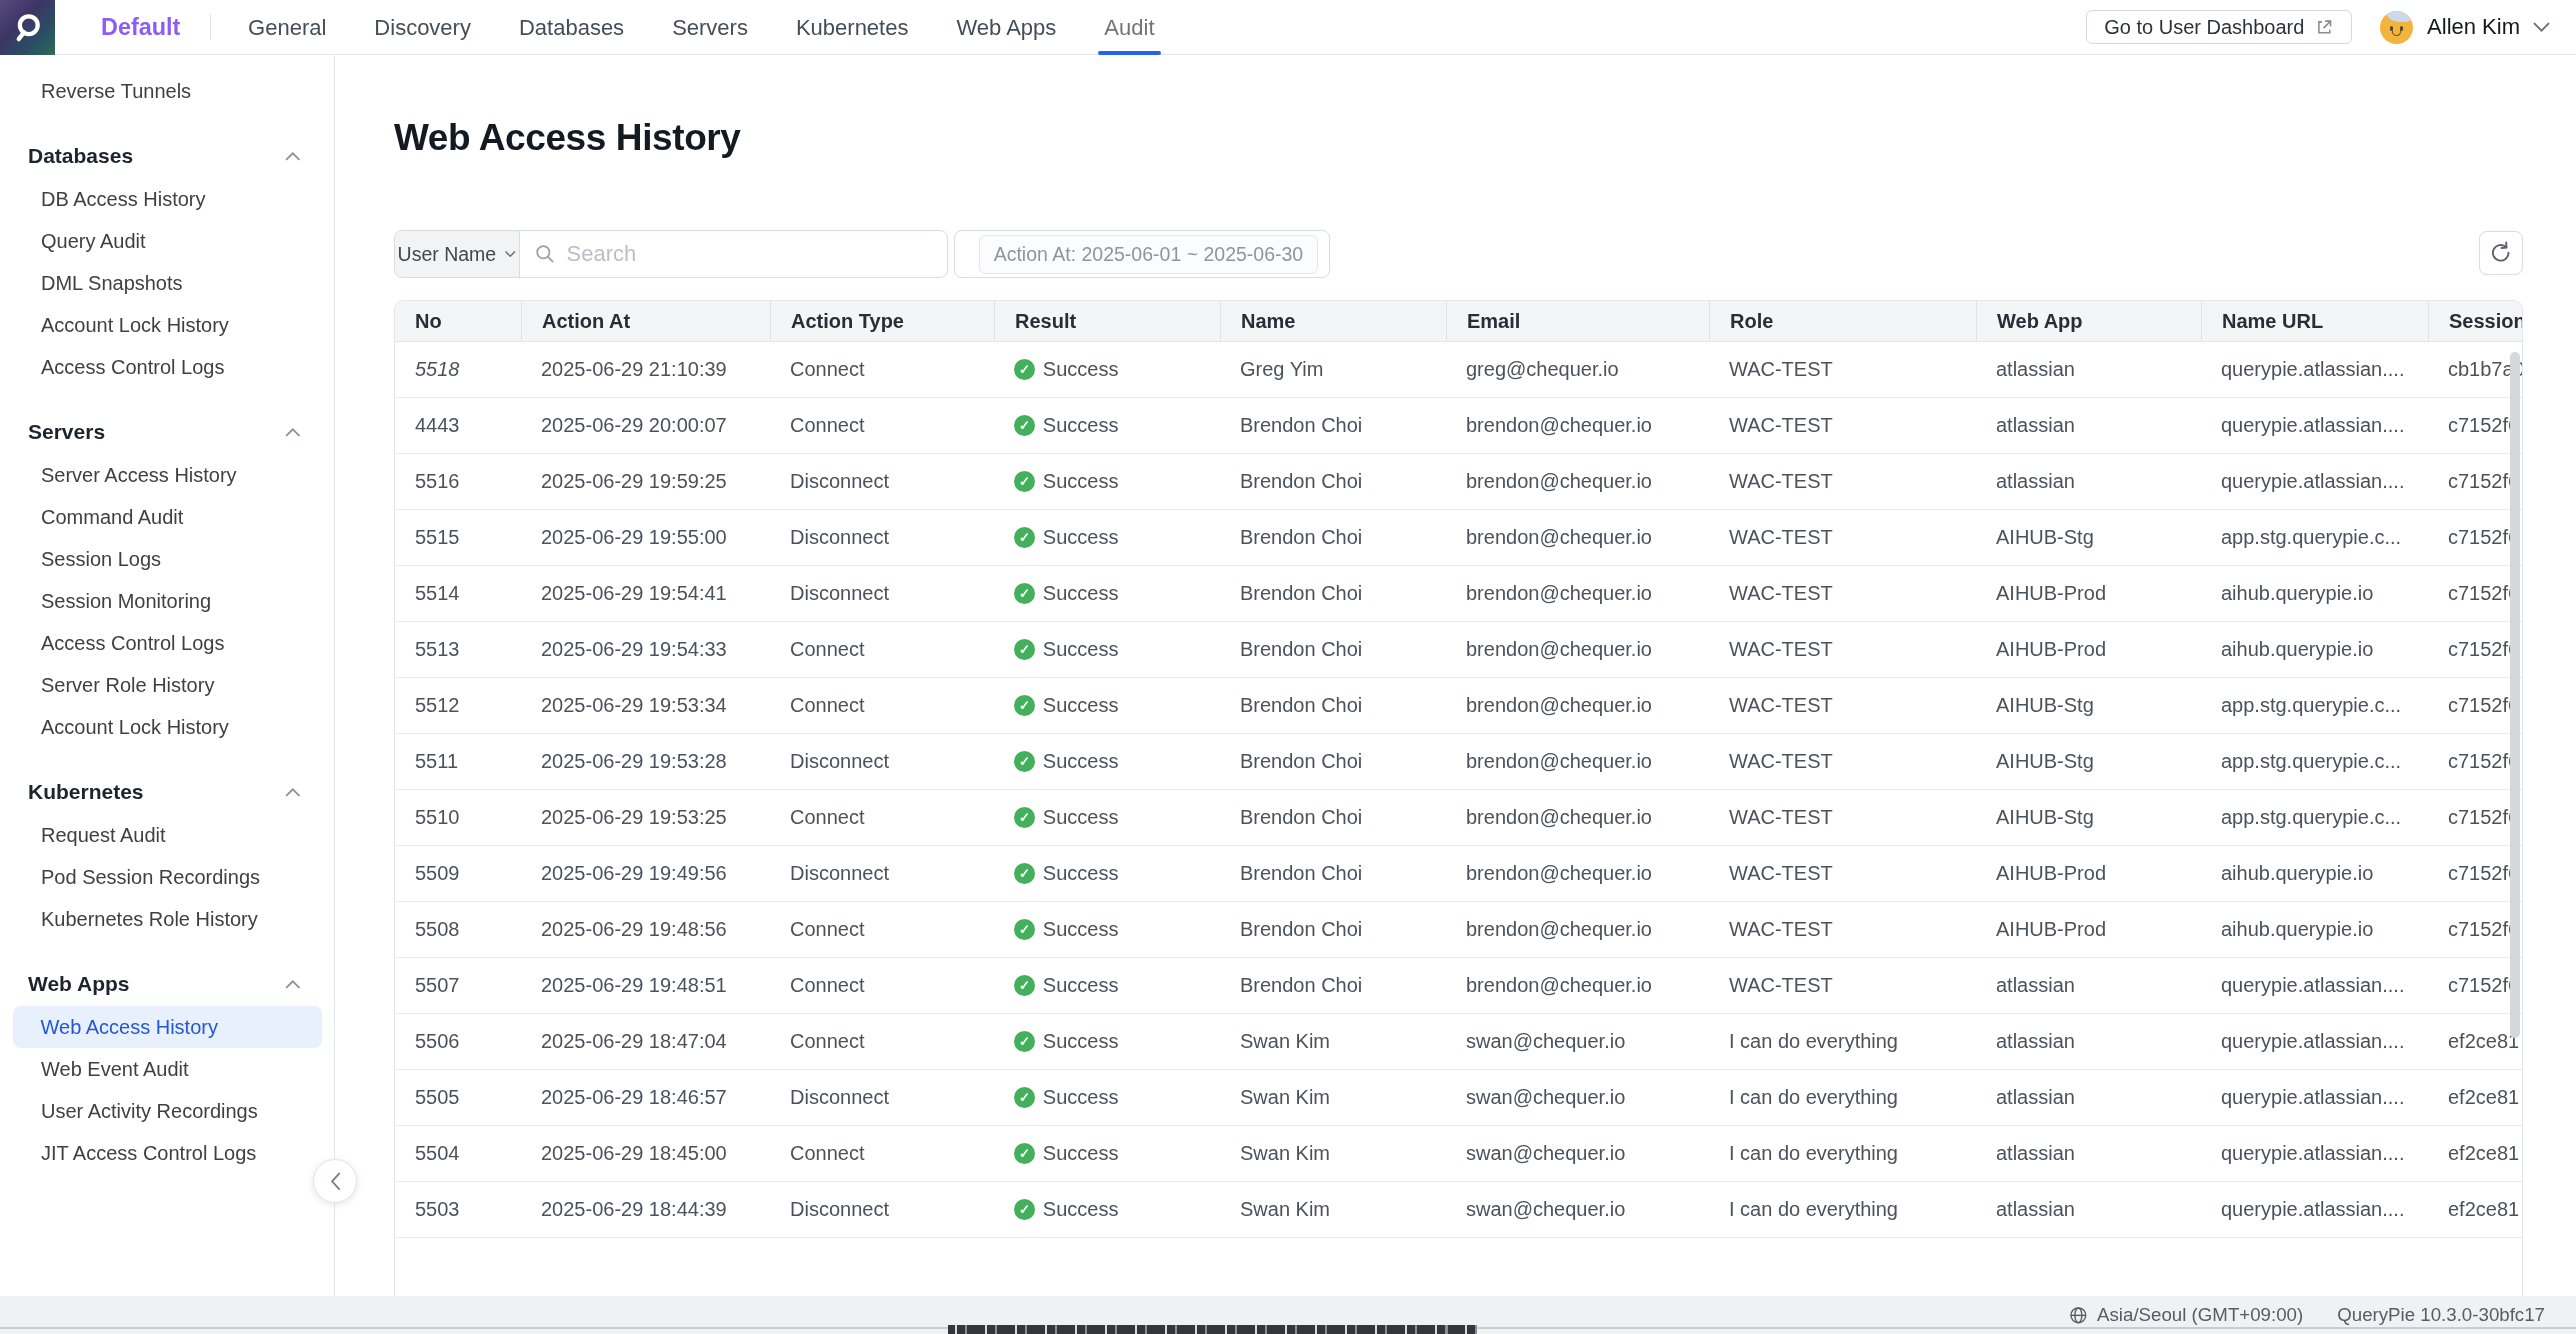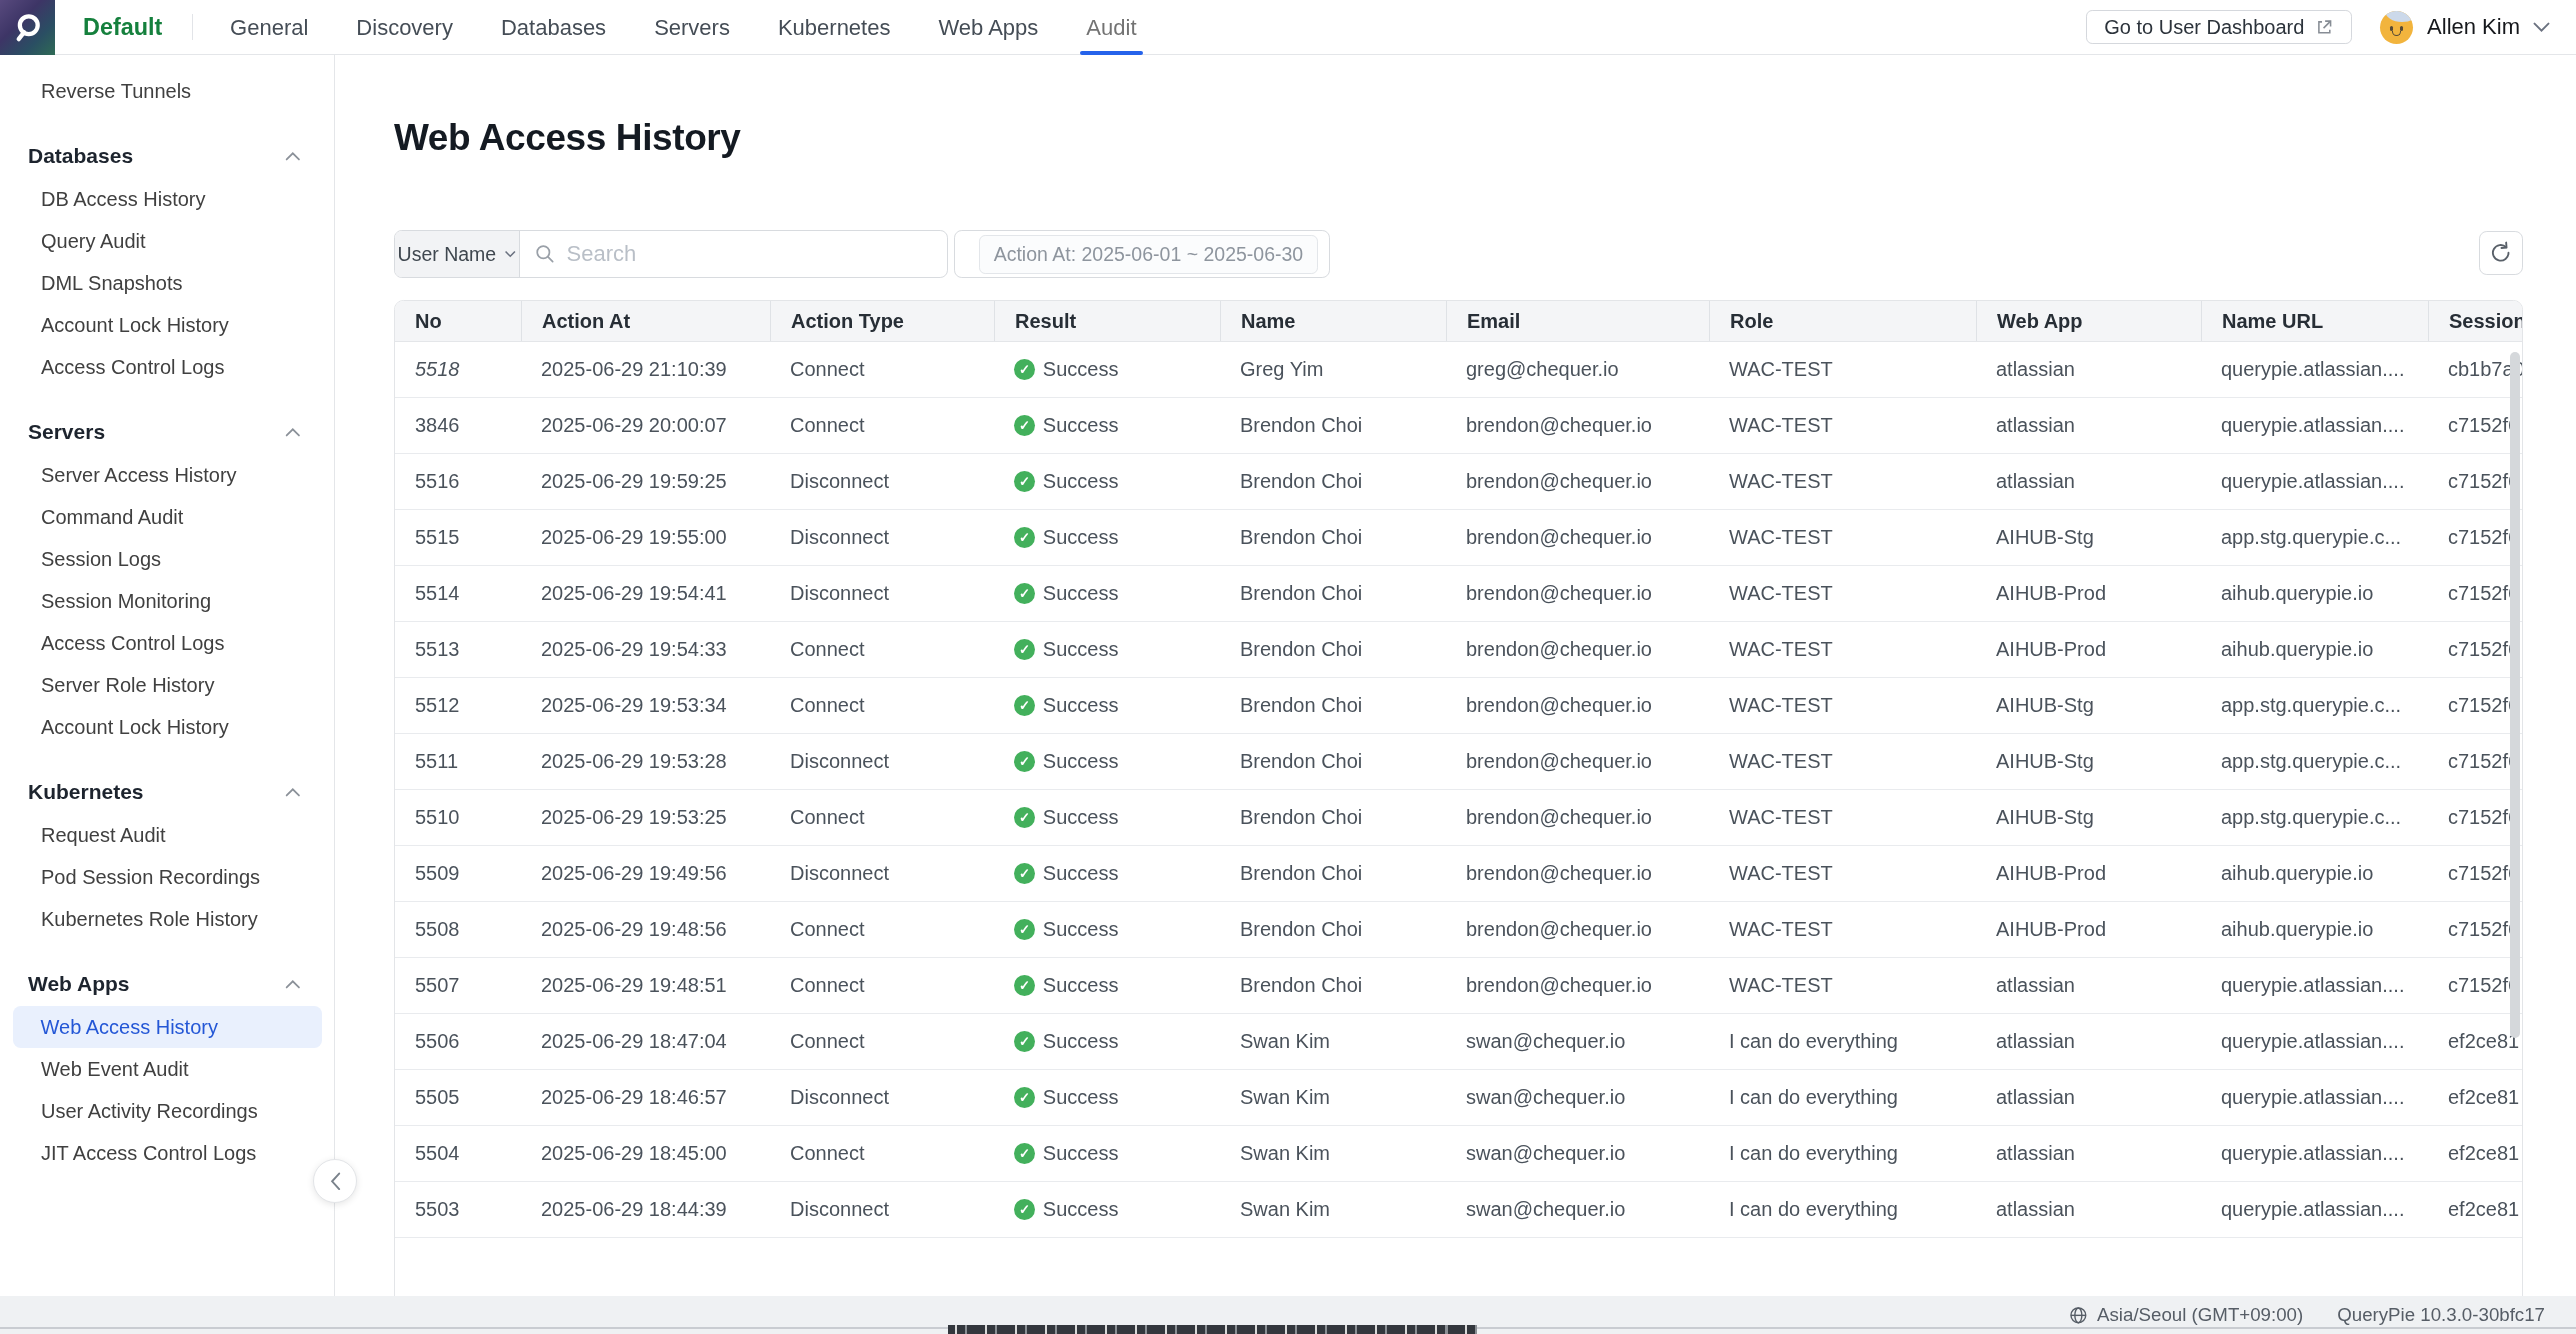--- a/index.html
+++ b/index.html
@@ -5,21 +5,21 @@
   * { margin:0; padding:0; box-sizing:border-box; }
   html,body { width:2576px; height:1335px; overflow:hidden; background:#fff;
     font-family:"Liberation Sans", sans-serif; }
 
   
   .topbar { position:absolute; top:0; left:0; width:2576px; height:55px; background:#fff;
     border-bottom:0.8px solid #e4e6e9; display:flex; align-items:center; z-index:50; }
   .logo { width:55px; height:55px; flex:none;
     background:linear-gradient(135deg,#584a7e 0%,#3d3566 38%,#2a4e63 70%,#2f6b55 100%);
     display:flex; align-items:center; justify-content:center; }
-  .workspace { font-weight:700; font-size:23.4px; color:#15803d; margin-left:28px; }
+  .workspace { font-weight:700; font-size:23.4px; color:#8b5cf6; margin-left:46px; }
   .topdivider { width:0.8px; height:26.5px; background:#e2e4e8; margin-left:30px; }
   .nav { display:flex; gap:48px; margin-left:37px; height:55px; }
   .nav-item { font-size:22px; color:#454d56; line-height:55px; position:relative; cursor:pointer; white-space:nowrap; }
   .nav-item.active { color:#737373; }
   .nav-item.active::after { content:""; position:absolute; left:-6.2px; right:-6.2px; bottom:0;
     height:3.9px; background:#2563eb; border-radius:2.3px; }
   .top-right { margin-left:auto; display:flex; align-items:center; padding-right:26.5px; }
   .dash-btn { height:34px; border:1.2px solid #d5d8dd; border-radius:6.2px; background:#fff;
     display:flex; align-items:center; gap:11px; padding:0 17px; font-size:20px; color:#2c333b; cursor:pointer; }
   .avatar { width:33px; height:33px; border-radius:50%; background:#f2b43d; margin-left:28px;
@@ -251,21 +251,21 @@
             <div>Success</div>
           </div>
           <div class="td" style="width: 226px;">Greg Yim</div>
           <div class="td" style="width: 263px;">greg@chequer.io</div>
           <div class="td" style="width: 267px;">WAC-TEST</div>
           <div class="td" style="width: 225px;">atlassian</div>
           <div class="td" style="width: 227px;">querypie.atlassian....</div>
           <div class="td" style="width: 203px;">cb1b7a0</div>
         </div>
         <div class="tr">
-          <div class="td" style="width: 126px;">3846</div>
+          <div class="td" style="width: 126px;">4443</div>
           <div class="td" style="width: 249px;">2025-06-29 20:00:07</div>
           <div class="td" style="width: 224px;">Connect</div>
           <div class="td" style="width: 226px;">
             <div class="dot">✓</div>
             <div>Success</div>
           </div>
           <div class="td" style="width: 226px;">Brendon Choi</div>
           <div class="td" style="width: 263px;">brendon@chequer.io</div>
           <div class="td" style="width: 267px;">WAC-TEST</div>
           <div class="td" style="width: 225px;">atlassian</div>

